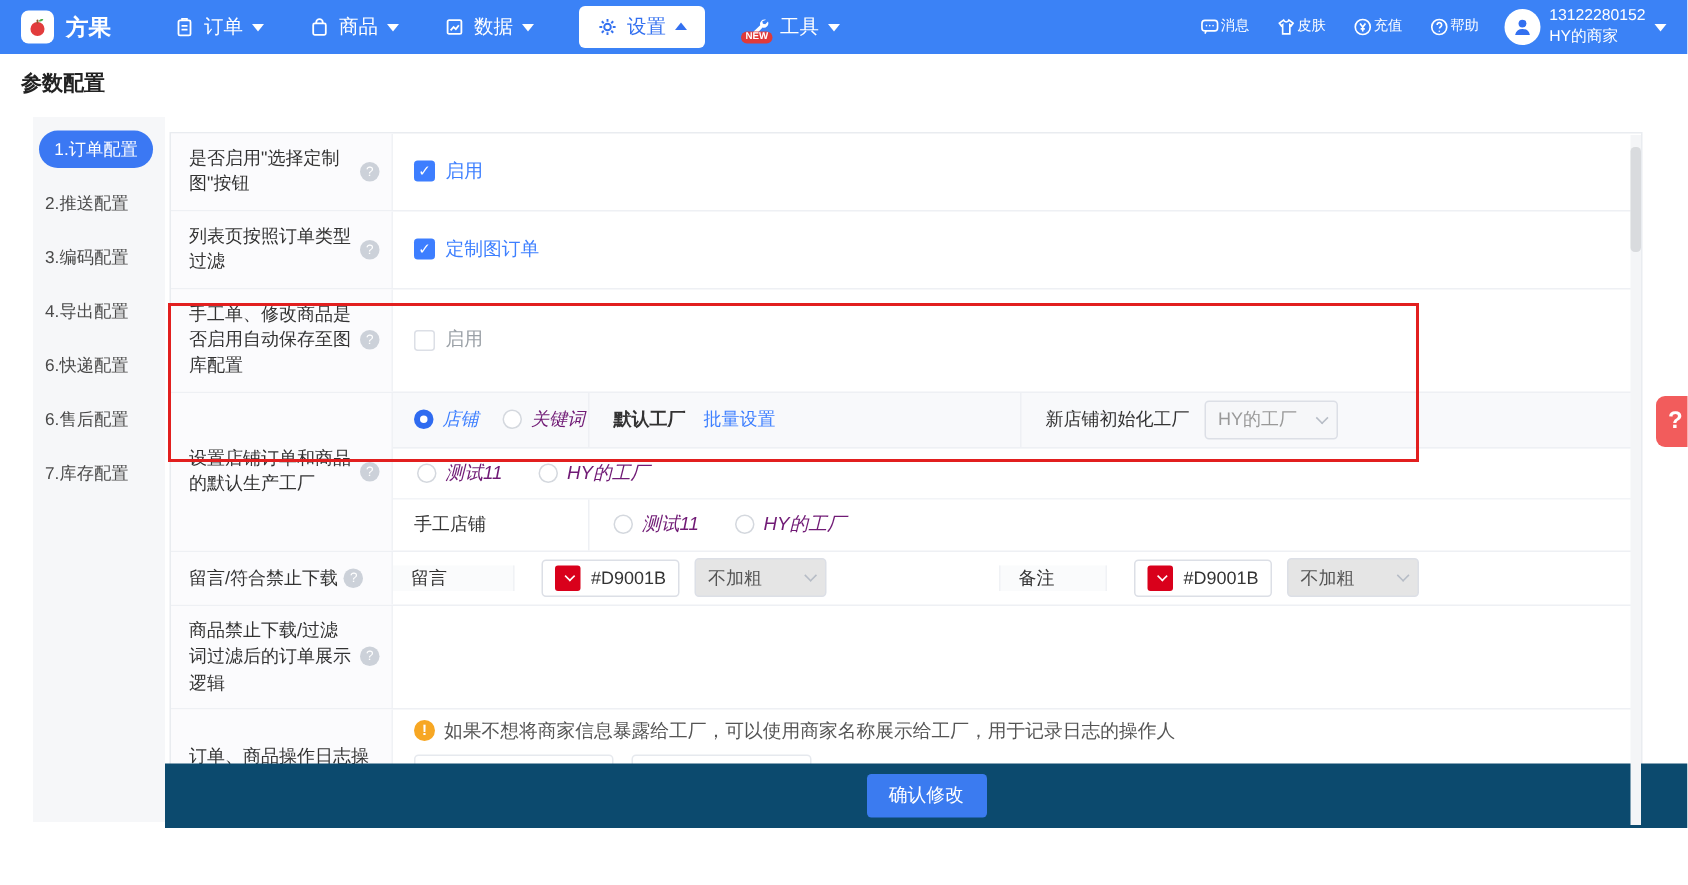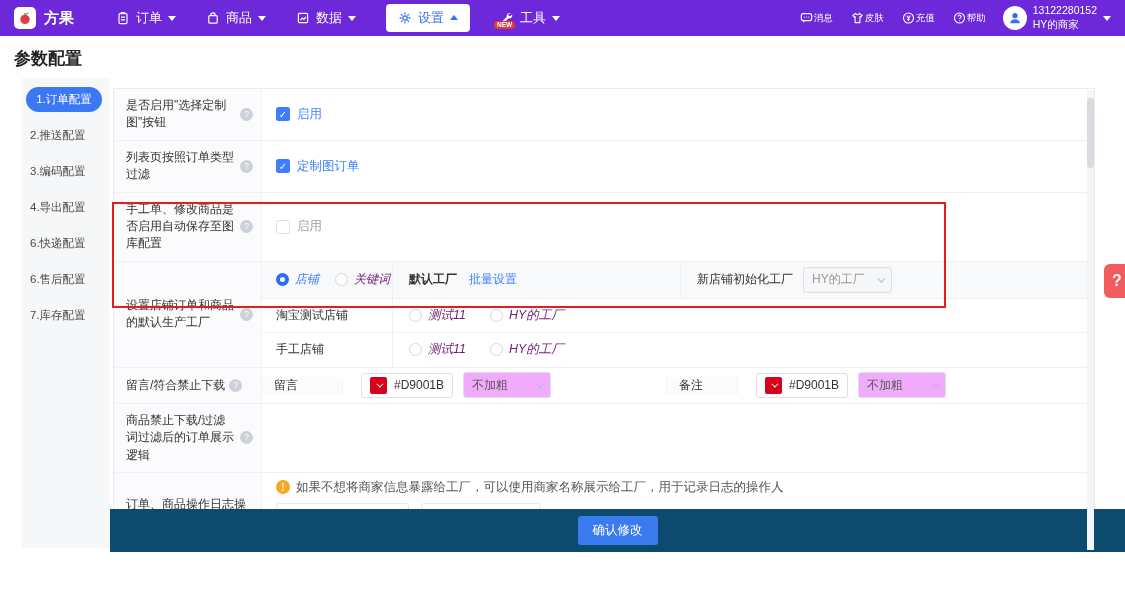--- a/index.html
+++ b/index.html
@@ -1,21 +1,21 @@
 <!DOCTYPE html>
 <html><head>
 <meta charset="utf-8">
 <style>
   * { box-sizing: border-box; margin: 0; padding: 0; }
   html,body { width:1125px; height:590px; overflow:hidden; background:#fff;
     font-family:"Liberation Sans","DejaVu Sans",sans-serif; position:relative; }
 
   
   .topbar { position:absolute; left:0; top:0; width:1125px; height:36px;
-    background:#6d28d9; display:flex; align-items:center; padding:0 14px; z-index:20; }
+    background:#3b82f6; display:flex; align-items:center; padding:0 14px; z-index:20; }
   .brand { display:flex; align-items:center; gap:8px; color:#fff; font-size:15px; font-weight:bold; }
   .brand-box { width:22px; height:22px; background:#fff; border-radius:5px;
     display:flex; align-items:center; justify-content:center; }
   .nav { display:flex; align-items:center; gap:30px; margin-left:42px; }
   .nav-item { display:flex; align-items:center; gap:6px; color:#fff; font-size:13px;
     cursor:pointer; padding:5px 0; position:relative; }
   .nav-item.active { background:#fff; color:#3370f0; padding:5px 12px; border-radius:4px; }
   .tri-dn { width:0;height:0;border-left:4px solid transparent;border-right:4px solid transparent;
     border-top:5px solid #fff; margin-top:1px; }
   .tri-up { width:0;height:0;border-left:4px solid transparent;border-right:4px solid transparent;
@@ -24,21 +24,21 @@
     font-size:6.5px; font-weight:bold; padding:1px 3px; border-radius:5px; line-height:1; }
   .tb-right { margin-left:auto; display:flex; align-items:center; gap:17px; }
   .quick { display:flex; flex-direction:row; align-items:center; gap:0; color:#fff; cursor:pointer; }
   .quick .q-label { font-size:9.5px; line-height:1.2; }
   .userbox { display:flex; align-items:center; gap:6px; color:#fff; cursor:pointer; }
   .avatar { width:24px; height:24px; border-radius:50%; background:#fff;
     display:flex; align-items:center; justify-content:center; }
   .user-lines { font-size:10.5px; line-height:1.3; }
 
   
-  .page-title { position:absolute; left:14px; top:47px; font-size:17px; font-weight:bold; color:#222; }
+  .page-title { position:absolute; left:14px; top:47px; font-size:14px; font-weight:bold; color:#222; }
 
   
   .sidebar { position:absolute; left:22px; top:78px; width:88px; height:470px;
     background:#f6f7f9; padding-top:9px; }
   .side-item { font-size:11.5px; color:#4a4a4a; padding:5px 0 5px 8px; margin-bottom:11px; cursor:pointer; }
   .side-item.active { background:#3b78f3; color:#fff; border-radius:13px;
     width:76px; margin-left:4px; text-align:center; padding:5px 0; }
 
   
   .panel { position:absolute; left:113px; top:88px; width:982px; height:464px;
@@ -75,21 +75,21 @@
   .ft-c1 { width:131px; flex:none; display:flex; align-items:center; gap:18px;
     padding-left:14px; border-right:1px solid #eef0f4; font-size:12px; color:#333; }
   .ft-c2 { width:288px; flex:none; display:flex; align-items:center; gap:12px; padding-left:16px; font-size:12px; }
   .ft-head .ft-c2 { border-right:1px solid #eef0f4; }
   .ft-c3 { flex:1; display:flex; align-items:center; gap:10px; padding-left:16px; font-size:12px; color:#333; }
   .ft-strong { color:#333; font-weight:bold; }
   .link { color:#3d7fff; cursor:pointer; }
   .mut { color:#701a75; }
   .opt-gap { display:flex; align-items:center; gap:24px; padding-left:16px; }
 
-  .select { height:26px; border:1px solid #dcdfe6; border-radius:3px; background:#f0abfc;
+  .select { height:26px; border:1px solid #dcdfe6; border-radius:3px; background:#e5e5e5;
     padding:0 8px; display:inline-flex; align-items:center; justify-content:space-between;
     gap:12px; font-size:12px; color:#555; min-width:88px; cursor:pointer; }
   .select.gray { background:#f6f7f9; color:#999; }
   .chev { width:6px; height:6px; border-right:1.5px solid #b6bcc6; border-bottom:1.5px solid #b6bcc6;
     transform:rotate(45deg) translateY(-2px); flex:none; }
   .chev.white { border-color:#fff; width:5px; height:5px; }
 
   .color-field { display:inline-flex; align-items:center; gap:7px; border:1px solid #dcdfe6;
     border-radius:3px; padding:3px 8px; background:#fff; cursor:pointer; }
   .swatch { width:17px; height:17px; border-radius:2px; display:flex; align-items:center; justify-content:center; }
@@ -320,23 +320,20 @@
           </div>
           <div class="ft-c3">
             <span>新店铺初始化工厂</span>
             <span class="select gray">
               <span>HY的工厂</span>
               <span class="chev"></span>
             </span>
           </div>
         </div>
         <div class="ft-row">
-          <div class="ft-c1">
-              <span>淘宝测试店铺</span>
-            </div>
           <div class="opt-gap">
             <span class="opt">
               <span class="radio off"></span>
               <span class="mut">测试11</span>
             </span>
             <span class="opt">
               <span class="radio off"></span>
               <span class="mut">HY的工厂</span>
             </span>
           </div>

